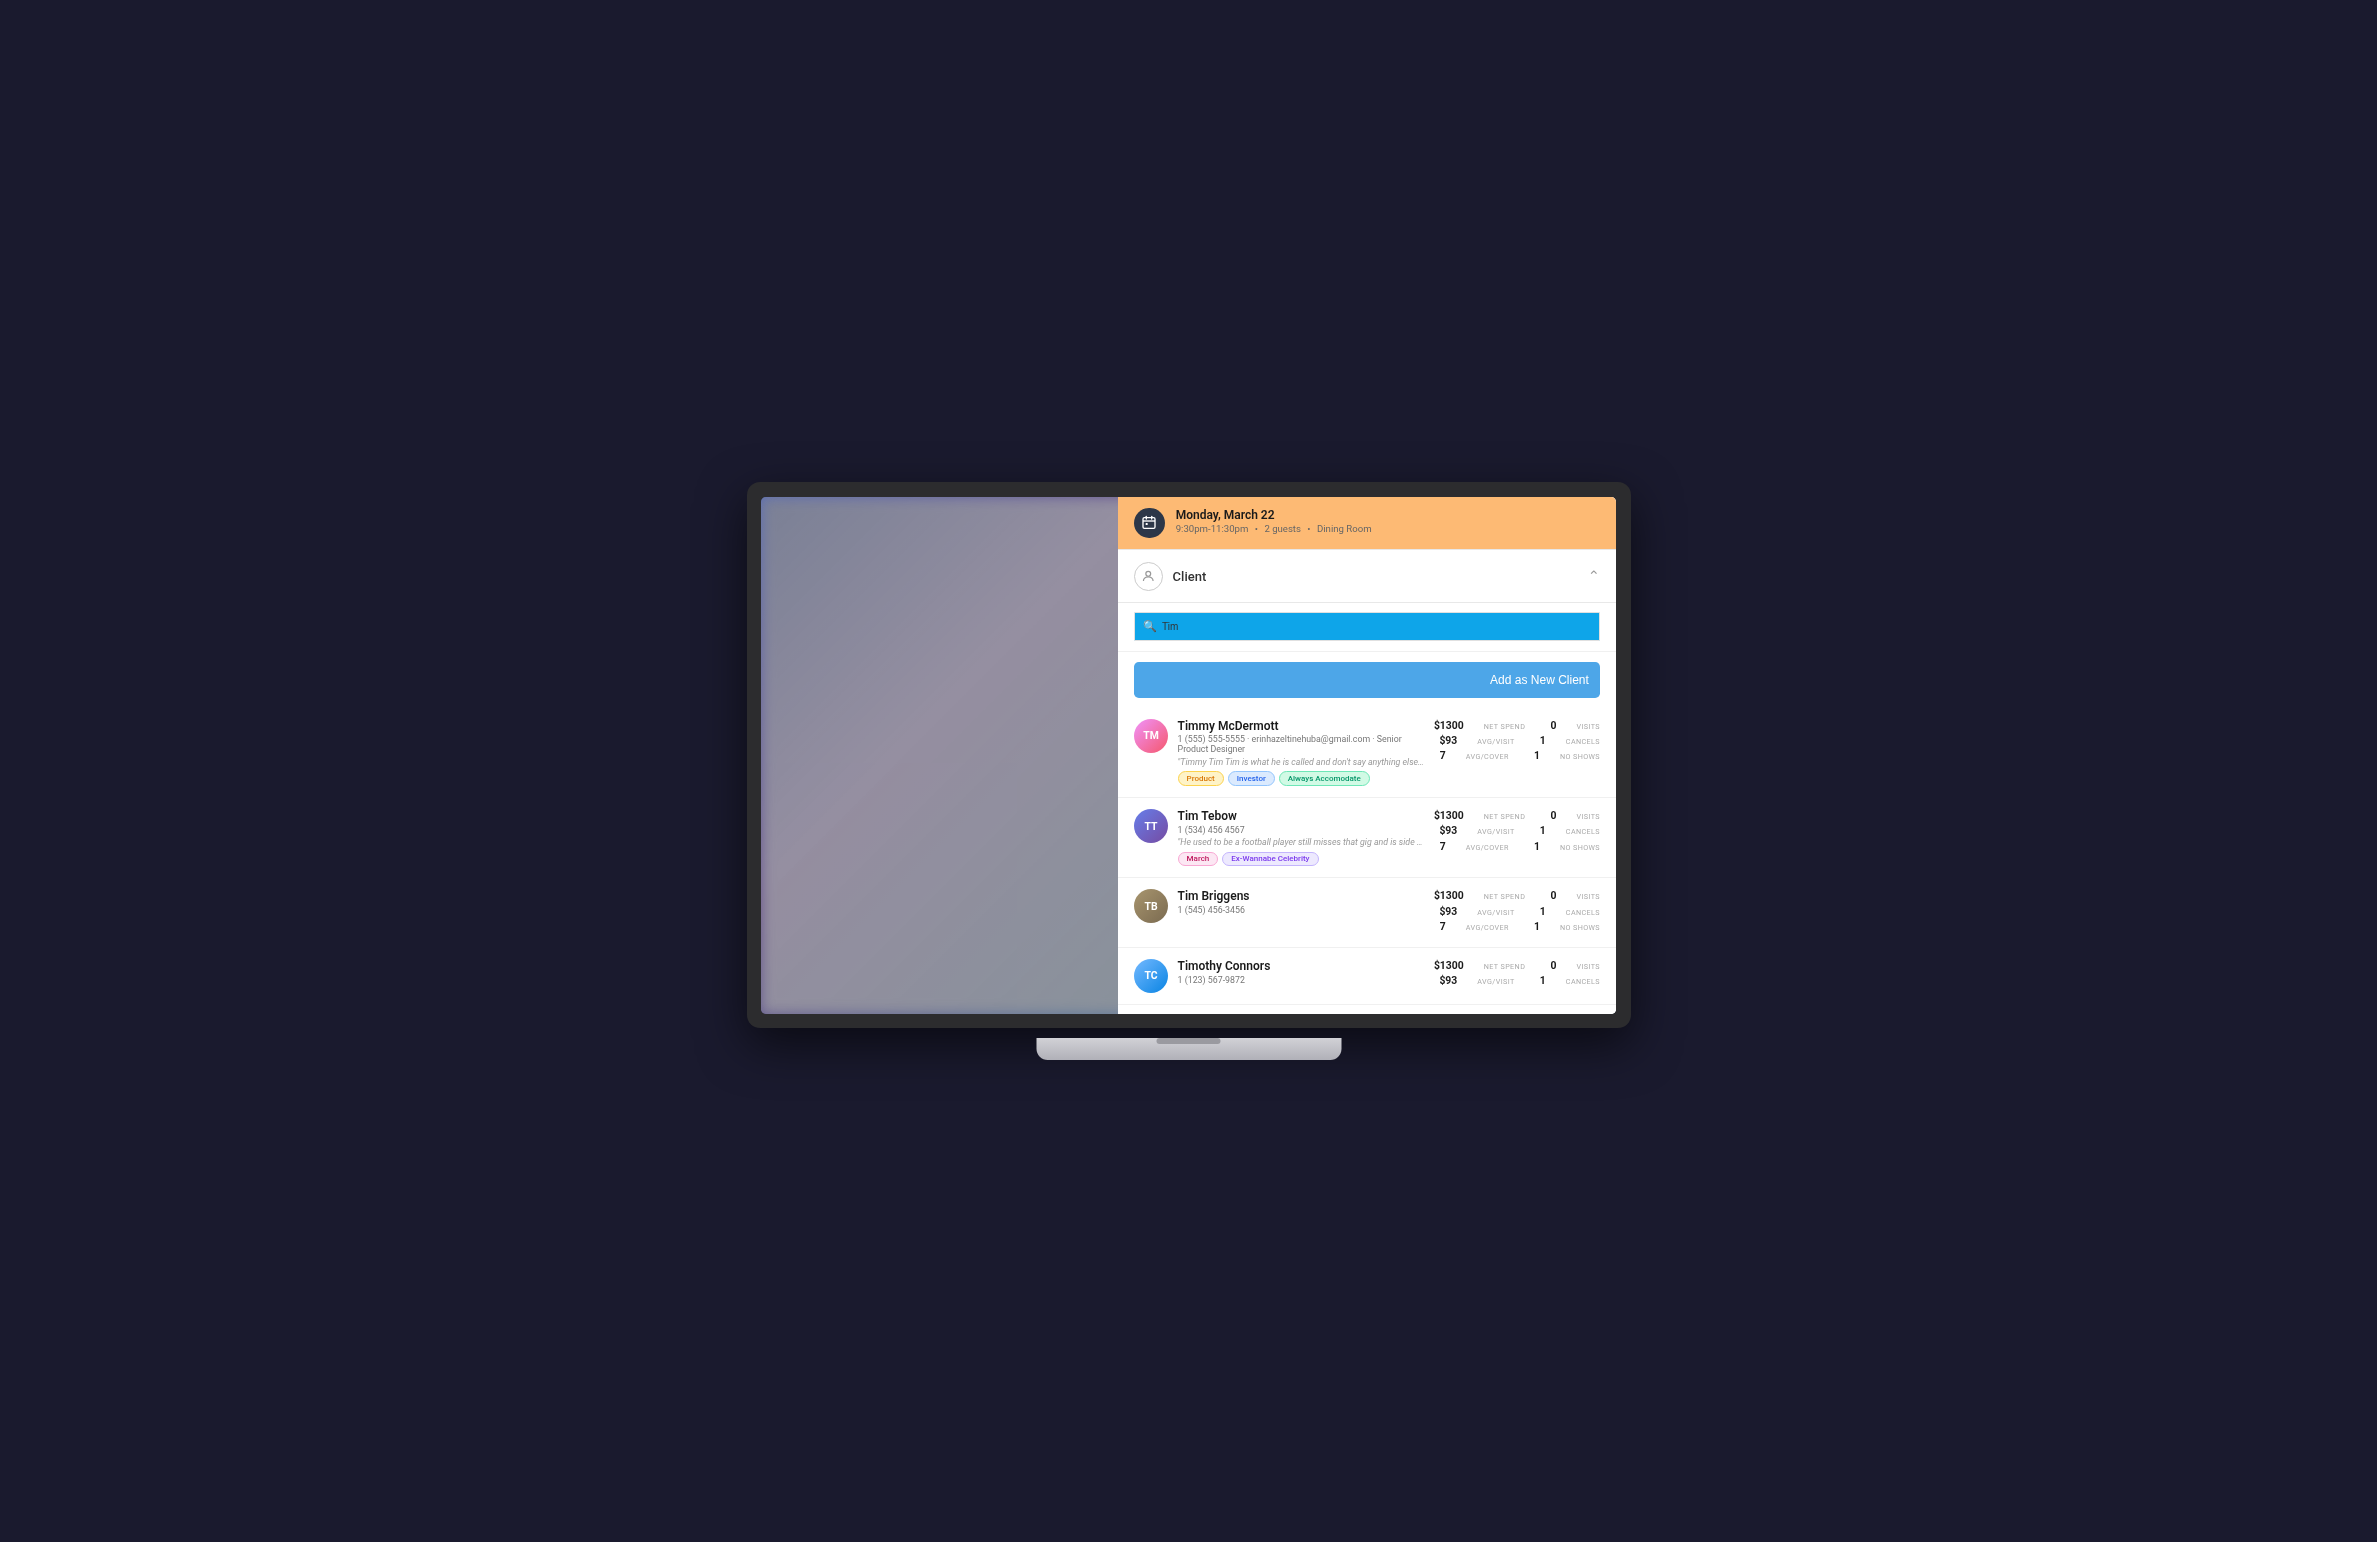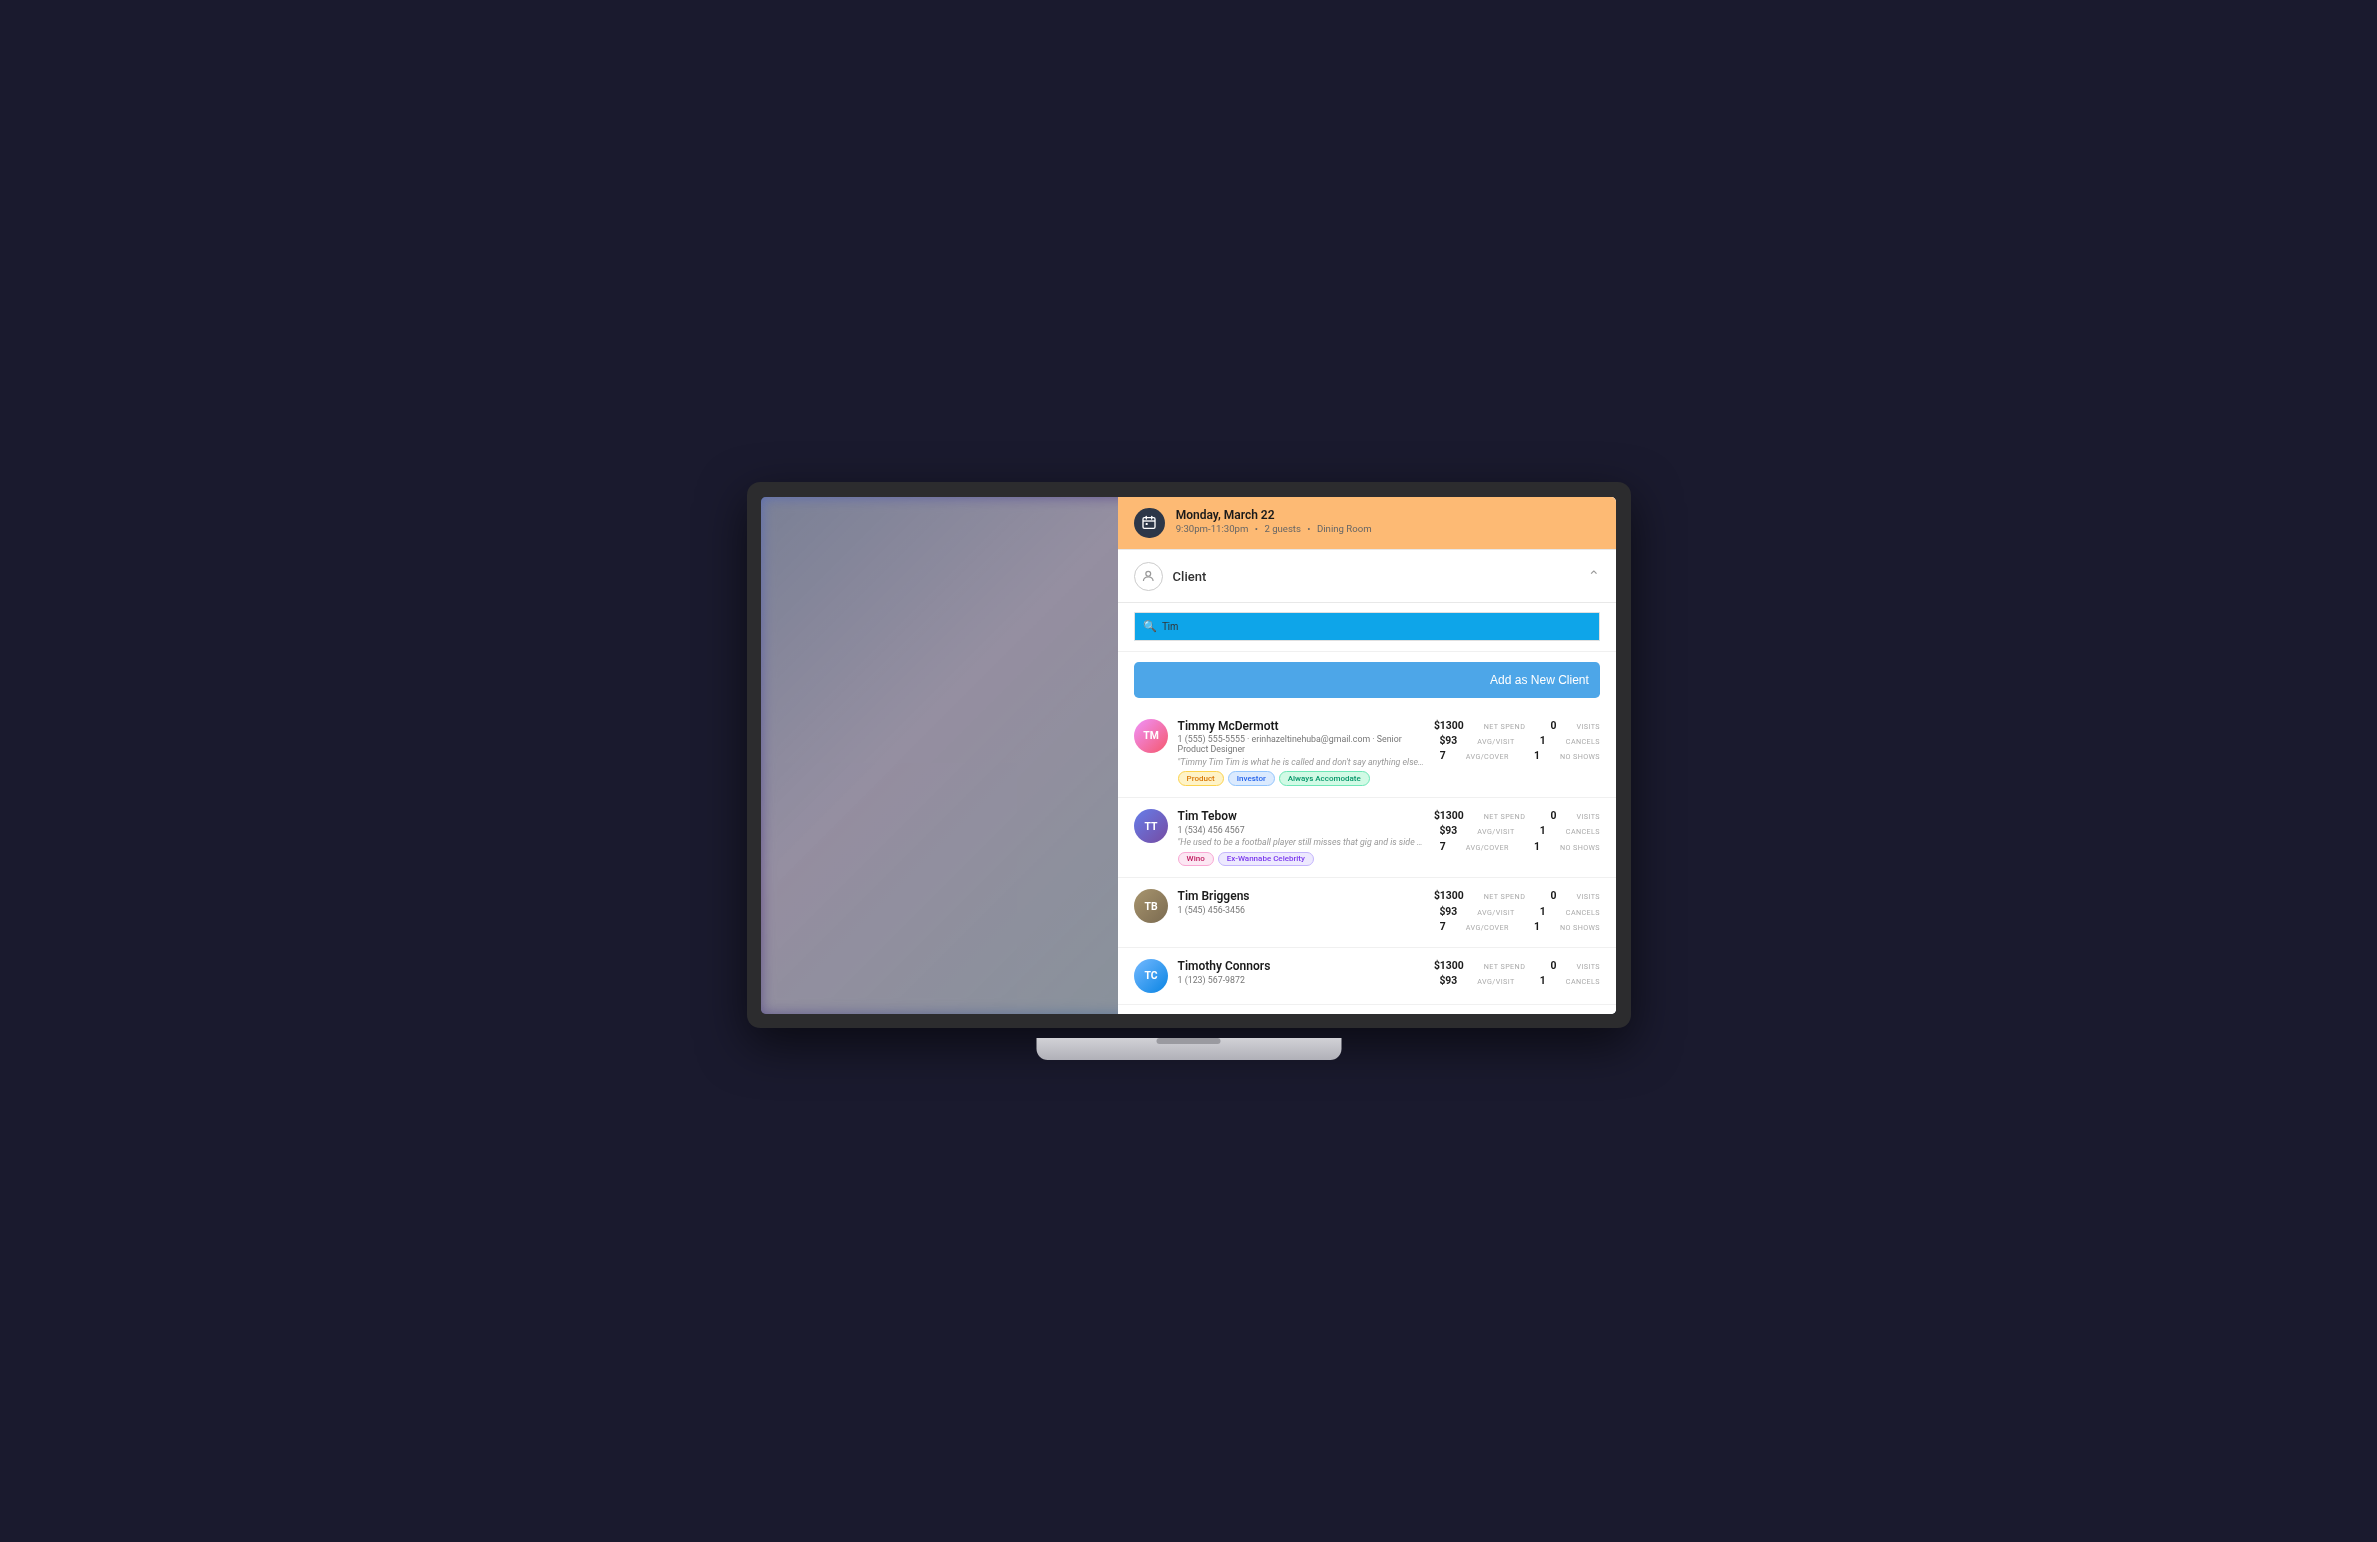--- a/index.html
+++ b/index.html
@@ -490,21 +490,21 @@
   </div>
               <div class="client-item">
     <div class="avatar" style="background: linear-gradient(135deg, #667eea 0%, #764ba2 100%); display:flex; align-items:center; justify-content:center; color:white; font-size:10.4px; font-weight:bold;">
       TT
     </div>
     <div class="client-info">
       <div class="client-name">Tim Tebow</div>
       <div class="client-contact">1 (534) 456 4567</div>
       <div class="client-note">"He used to be a football player still misses that gig and is side over his loses...</div>
       <div class="client-tags">
-                    <span class="tag tag-pink">Wino</span>
+                    <span class="tag tag-pink">March</span>
                     <span class="tag tag-purple">Ex-Wannabe Celebrity</span>
                   </div>
     </div>
     <div class="client-stats">
       <div class="stat-row">
         <span class="stat-value">$1300</span>
         <span class="stat-label">NET SPEND</span>
         <span class="stat-num">0</span>
         <span class="stat-label">VISITS</span>
       </div>

